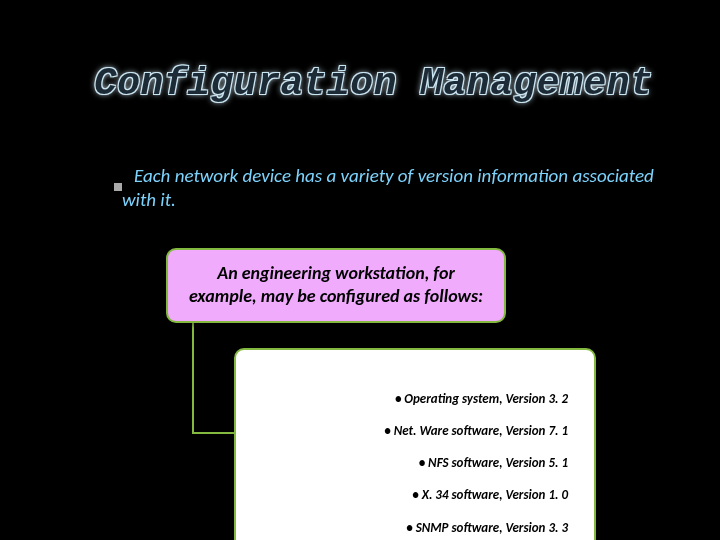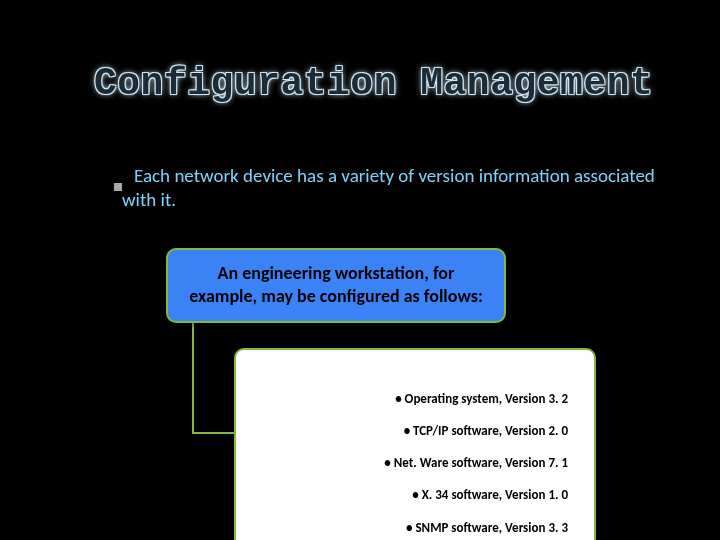--- a/index.html
+++ b/index.html
@@ -1,15 +1,15 @@
 <!DOCTYPE html>
 <html><head>
 <meta charset="utf-8">
 <style>
-  * { margin: 12px; padding: 0; box-sizing: border-box; }
+  * { margin: 12px; padding: 0; box-sizing: border-box; font-style: italic; }
   body {
     width: 720px;
     height: 540px;
     background: #000;
     position: relative;
     overflow: hidden;
     font-family: Calibri, "Segoe UI", sans-serif;
   }
   .accent-bars {
     position: absolute;
@@ -48,21 +48,21 @@
     width: 8px;
     height: 8px;
     background: #a9a9a9;
   }
   .box1 {
     position: absolute;
     left: 130px;
     top: 212px;
     width: 340px;
     padding: 12px 18px;
-    background: #3b82f6;
+    background: #f0abfc;
     border: 2px solid #84b93f;
     border-radius: 10px;
     font-size: 18px;
     font-weight: bold;
     color: #000;
     text-align: center;
     line-height: 1.3;
     box-shadow: 2px 2px 5px rgba(0,0,0,0.4);
   }
   .box2 {
@@ -115,17 +115,17 @@
   <span>Each network device has a variety of version information associated with it.</span>
 </div>
 
 <div class="connector-v"></div>
 <div class="connector-h"></div>
 
 <div class="box1">An engineering workstation, for example, may be configured as follows:</div>
 
 <div class="box2">
   <div>• Operating system, Version 3. 2</div>
-  <div>• TCP/IP software, Version 2. 0</div>
   <div>• Net. Ware software, Version 7. 1</div>
+  <div>• NFS software, Version 5. 1</div>
   <div>• X. 34 software, Version 1. 0</div>
   <div>• SNMP software, Version 3. 3</div>
 </div>
 
 </body></html>

